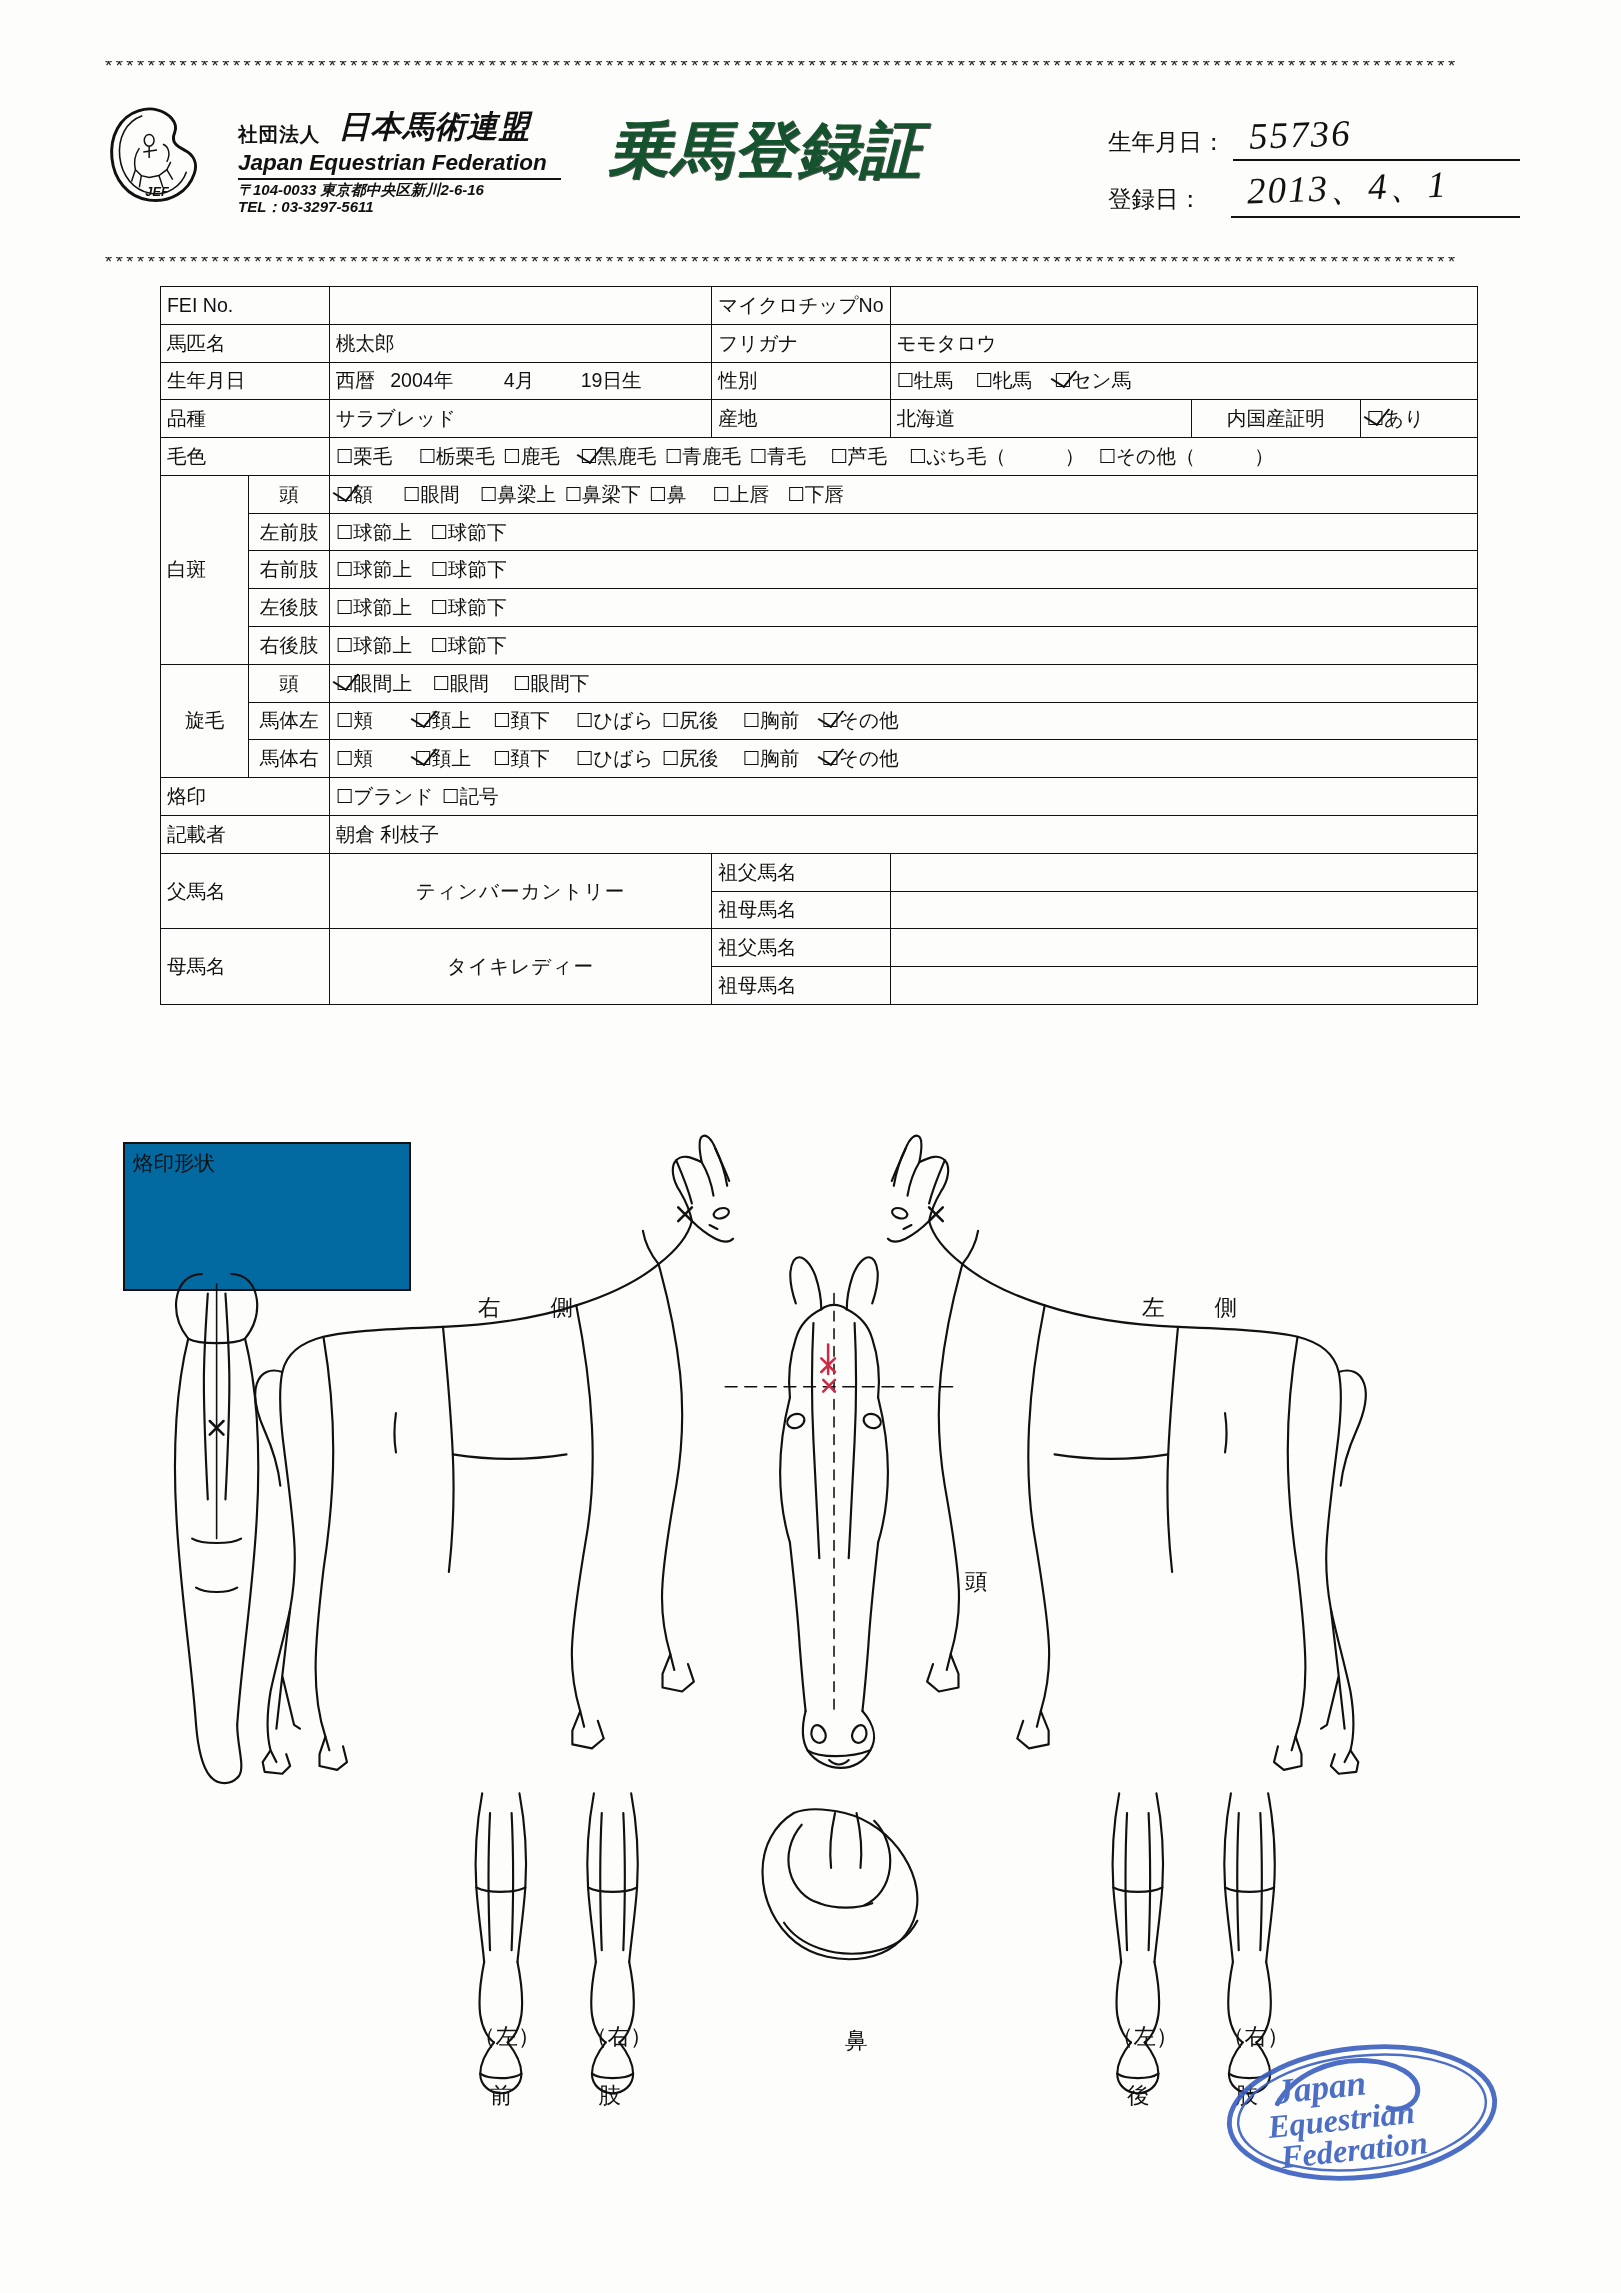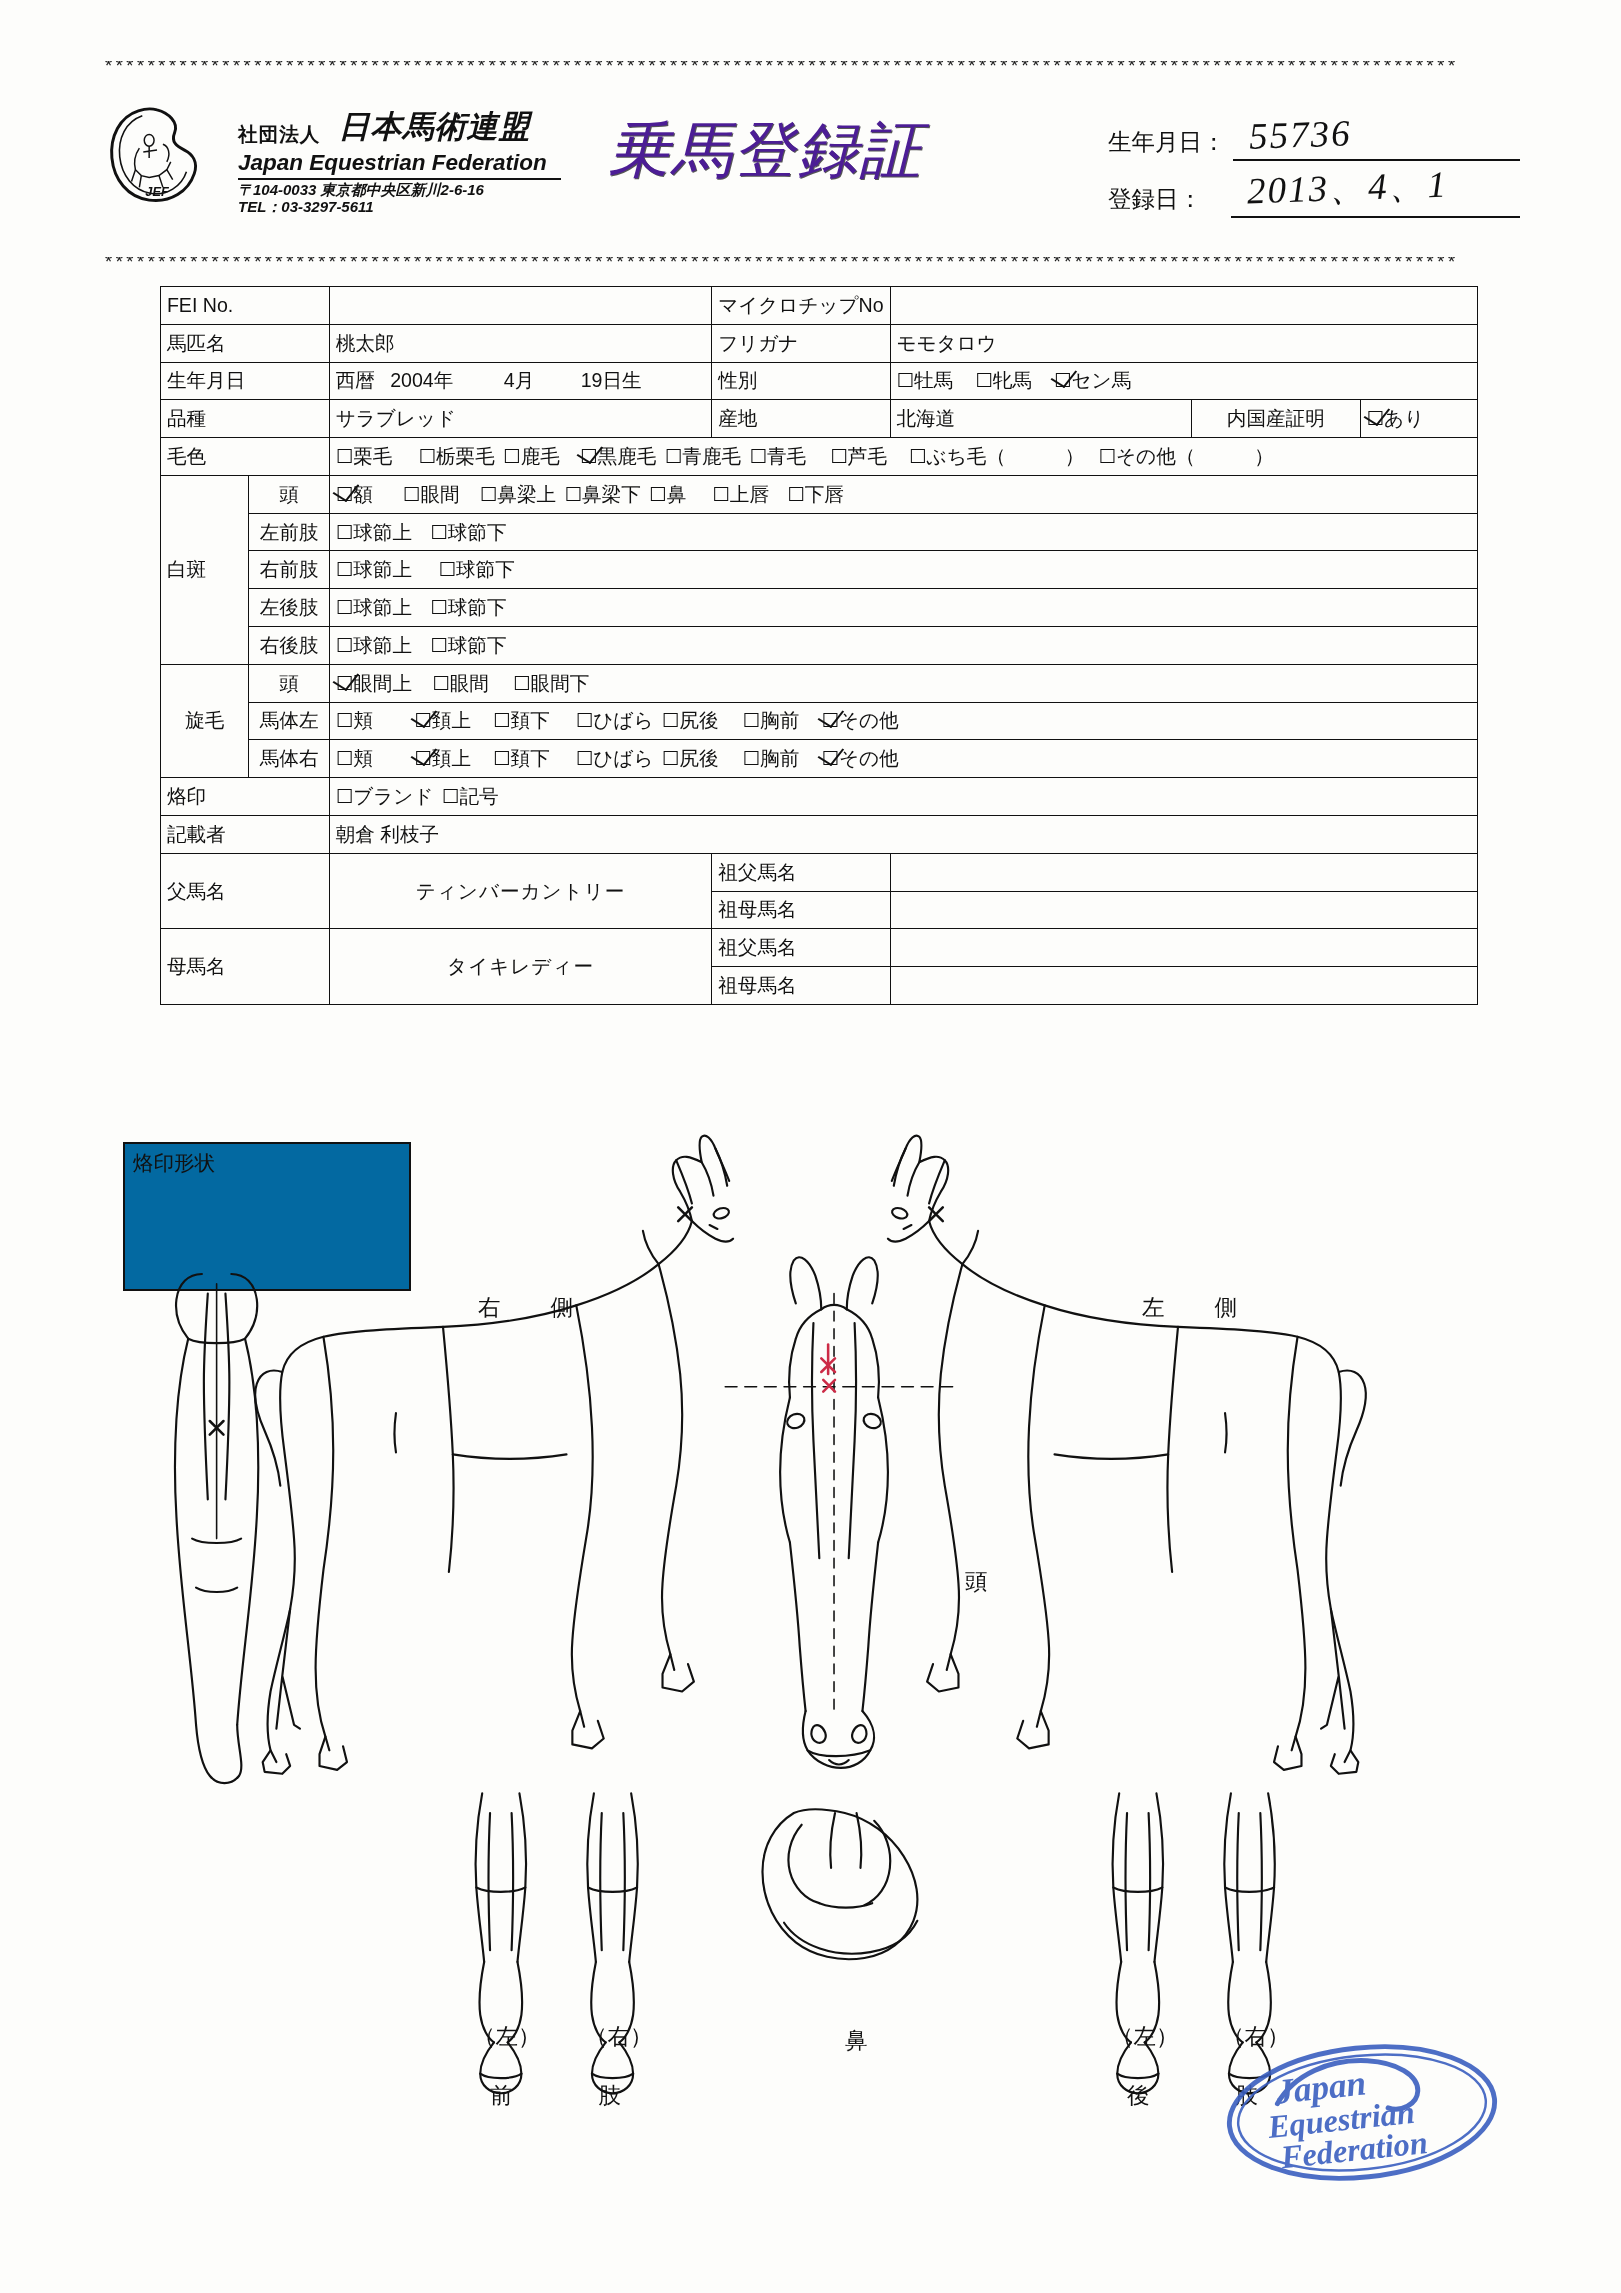--- a/index.html
+++ b/index.html
@@ -44,23 +44,23 @@
   .fed-addr {
     border-top:2px solid #111; margin-top:2px; padding-top:2px;
     font-family:"Liberation Sans", sans-serif;
     font-style:italic; font-weight:bold; font-size:15px; line-height:16.7px;
     letter-spacing:0px; white-space:nowrap;
   }
 
   .doc-title {
     position:absolute; left:608px; top:110px;
     font-family:"Liberation Serif", serif;
-    font-size:61px; font-weight:normal; font-style:italic;
+    font-size:61px; font-weight:bold; font-style:italic;
     letter-spacing:2px;
-    color:#4c1d95;
+    color:#14532d;
     text-shadow:1px 1px 0 #555;
     text-align:right;
   }
 
   .reg-block { position:absolute; left:1108px; top:118px; width:412px; }
   .reg-row { display:flex; align-items:flex-end; margin-bottom:13.7px; }
   .reg-label { font-size:23.5px; white-space:nowrap; padding-bottom:2.9px; }
   .reg-underline { flex:1; border-bottom:2.9px solid #111; margin-left:7.8px; position:relative; height:41px; }
   .reg-value {
     position:absolute; left:15.7px; bottom:2.9px;
@@ -250,21 +250,21 @@
       <td class="sublbl">左前肢</td>
       <td colspan="5">
         <span class="cb"><span class="box">☐</span><span>球節上</span></span>
         <span class="cb" style="margin-left:9.8px"><span class="box">☐</span><span>球節下</span></span>
       </td>
     </tr>
     <tr>
       <td class="sublbl">右前肢</td>
       <td colspan="5">
         <span class="cb"><span class="box">☐</span><span>球節上</span></span>
-        <span class="cb" style="margin-left:18px"><span class="box">☐</span><span>球節下</span></span>
+        <span class="cb" style="margin-left:10px"><span class="box">☐</span><span>球節下</span></span>
       </td>
     </tr>
     <tr>
       <td class="sublbl">左後肢</td>
       <td colspan="5">
         <span class="cb"><span class="box">☐</span><span>球節上</span></span>
         <span class="cb" style="margin-left:9.8px"><span class="box">☐</span><span>球節下</span></span>
       </td>
     </tr>
     <tr>

